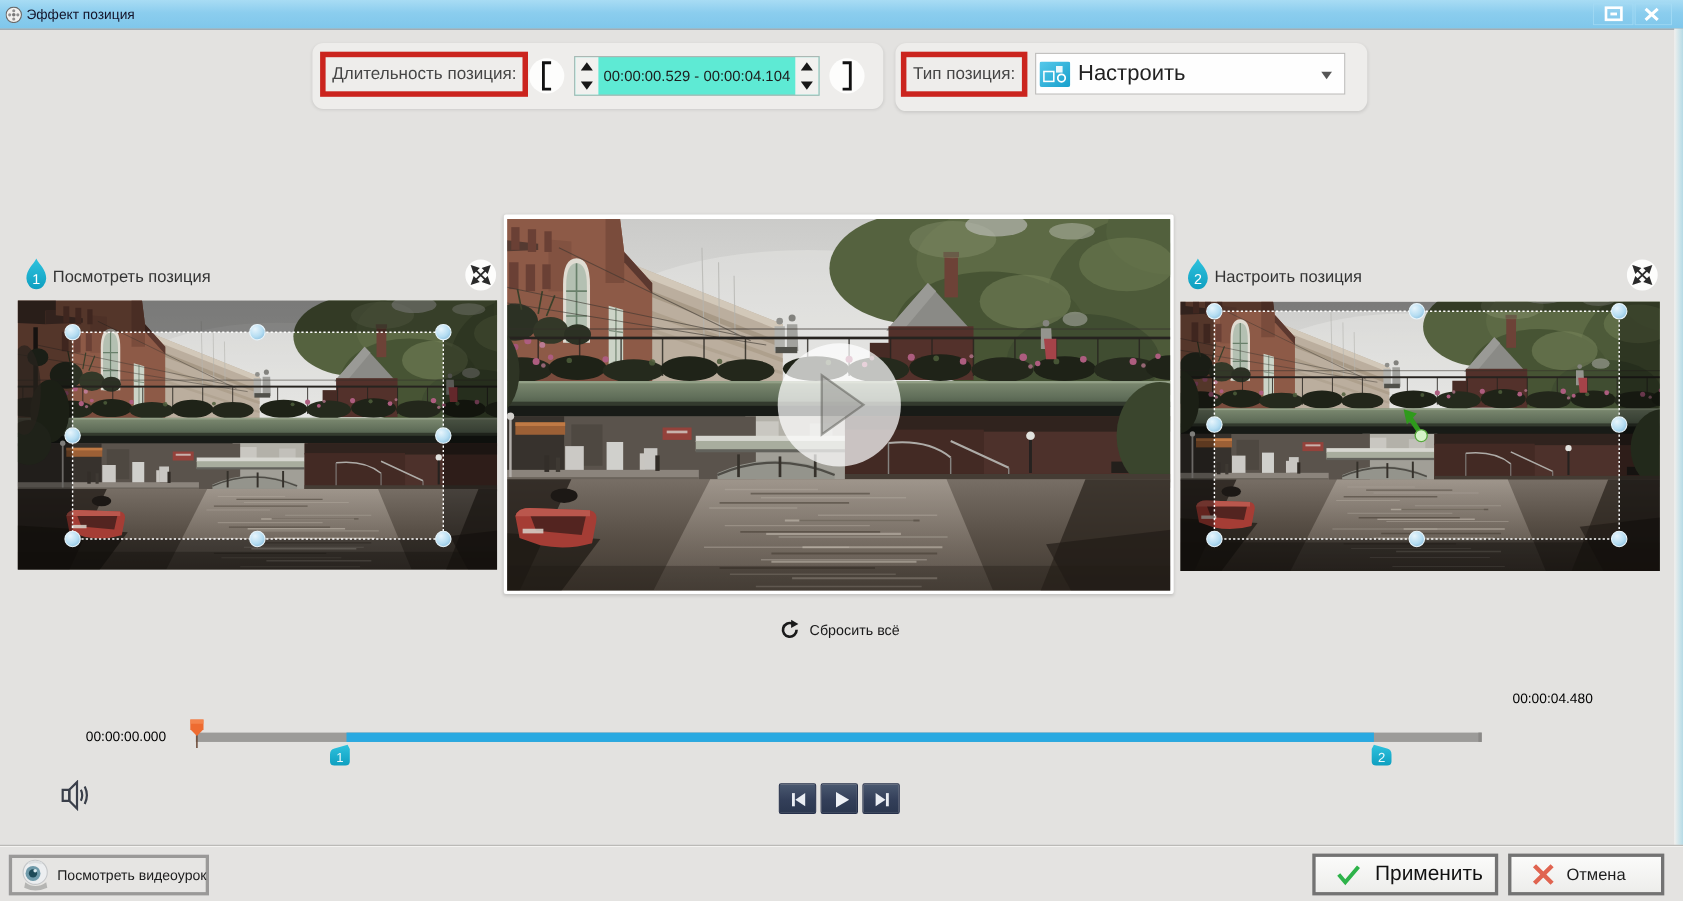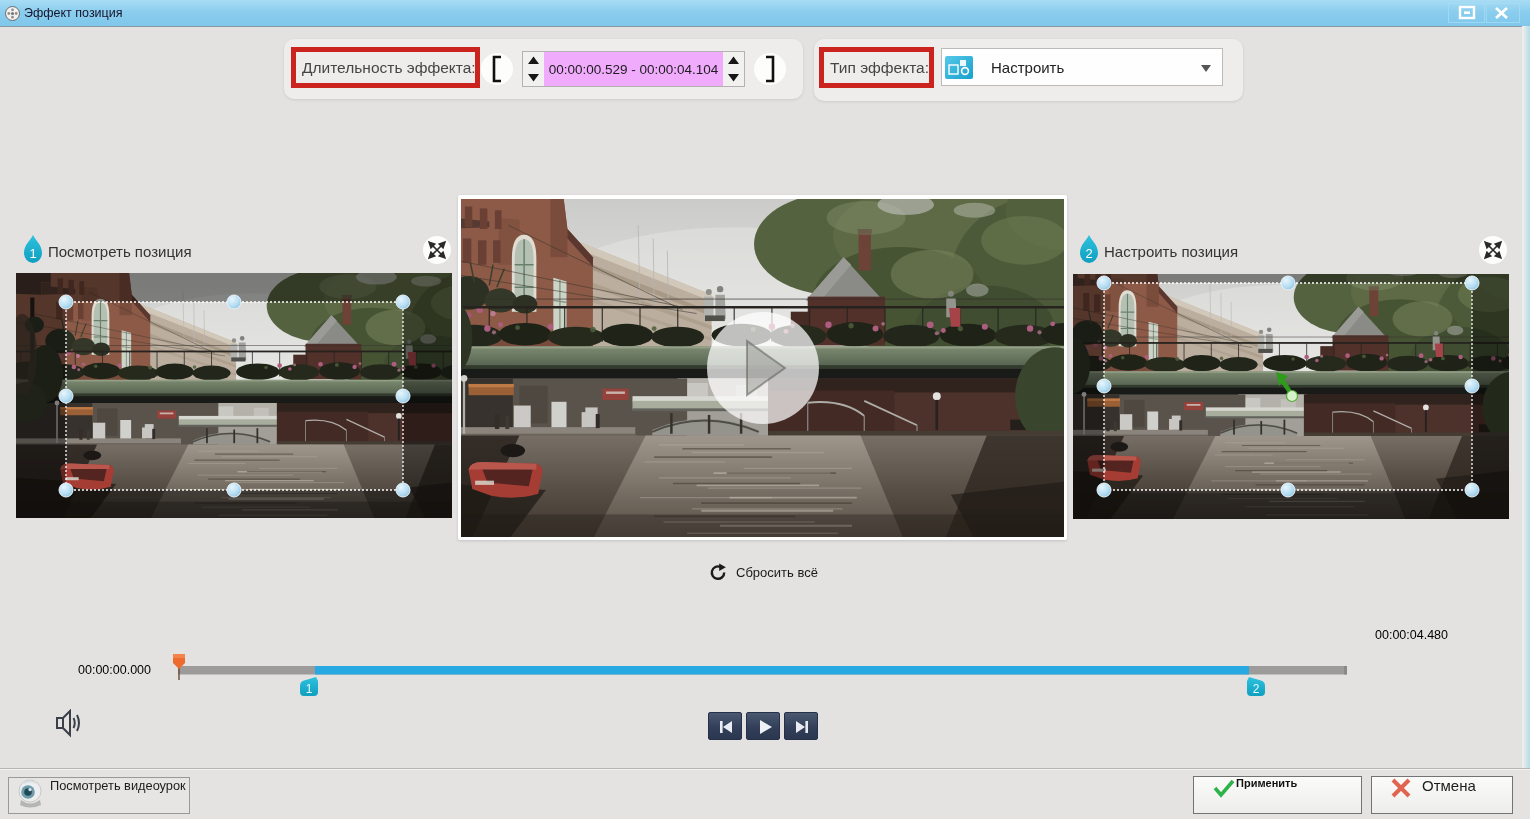--- a/index.html
+++ b/index.html
@@ -2,34 +2,34 @@
 <html><head><meta charset="utf-8">
 <style>
 html,body{margin:0;padding:0}
 body{width:1530px;height:819px;overflow:hidden;background:#e3e2e0;font-family:"Liberation Sans",sans-serif;position:relative}
 .abs{position:absolute}
 #titlebar{left:0;top:0;width:1530px;height:26px;background:linear-gradient(#a8dcf4,#8bcdee 45%,#7fc7eb);border-bottom:1px solid #8798a2}
 #titletext{left:24px;top:6px;font-size:12.5px;color:#14142a}
 .pill{background:#eeedeb;border-radius:10px;box-shadow:0 1px 3px rgba(0,0,0,.10)}
 .redbox{border:5px solid #cb241e;display:flex;align-items:center;box-sizing:border-box}
 .redbox span{font-size:15.5px;color:#454545;white-space:nowrap}
-#timefield{left:522px;top:51px;width:223px;height:36px;background:#f0abfc;border:1px solid #b3b2b0;box-sizing:border-box;display:flex}
+#timefield{left:522px;top:51px;width:223px;height:36px;background:#5eead4;border:1px solid #b3b2b0;box-sizing:border-box;display:flex}
 .spincol{width:21px;height:100%;background:#f1f1ef;position:relative}
 #timetext{flex:1;display:flex;align-items:center;justify-content:center;font-size:13.5px;color:#1d1d1d;white-space:nowrap}
 .roundbtn{width:32px;height:32px;border-radius:50%;background:#fdfdfc;display:flex;align-items:center;justify-content:center}
 #dropdown{left:941px;top:48px;width:282px;height:38px;background:#fefefe;border:1px solid #bcbbb9;box-sizing:border-box;display:flex;align-items:center}
-#ddtext{font-size:15px;color:#222;margin-left:18px;white-space:nowrap}
+#ddtext{font-size:20px;color:#222;margin-left:7px;white-space:nowrap}
 .thumbhdr{font-size:15px;color:#333}
 #centerpanel{left:458px;top:195px;width:609px;height:345px;background:#fff;border-radius:2px;box-shadow:0 1px 3px rgba(0,0,0,.14)}
 .photo{overflow:hidden}
 .photo>svg:first-child{filter:blur(0.65px) saturate(0.96)}
 .tlabel{font-size:12.5px;color:#000000}
 .navbtn{width:34px;height:28px;background:linear-gradient(#4a5870,#333f59 55%,#2b374f);border:1px solid #26304a;border-radius:2px;box-sizing:border-box;position:absolute;top:0}
 #bottombar{left:0;top:768px;width:1530px;height:51px;background:#e4e3e1;border-top:1px solid #bab9b7}
-.botbtn{position:absolute;box-sizing:border-box;border:1px solid #737373;background:linear-gradient(#fbfbfa,#ededeb);display:flex;align-items:flex-start}
+.botbtn{position:absolute;box-sizing:border-box;border:3px solid #737373;background:linear-gradient(#fbfbfa,#ededeb);display:flex;align-items:center}
 #rightedge{left:1522px;top:26px;width:8px;height:793px;background:linear-gradient(90deg,#f1f0ee,#b5dbe6)}
 </style></head>
 <body>
 
 <svg width="0" height="0" style="position:absolute">
 <defs>
 <linearGradient id="skyg" x1="0" y1="0" x2="0" y2="1">
 <stop offset="0" stop-color="#cbcbc9"></stop>
         <stop offset=".35" stop-color="#d9d9d7"></stop>
         <stop offset=".75" stop-color="#e5e5e3"></stop>
@@ -295,21 +295,21 @@
 <rect x="38.5" y="0.5" width="33" height="19" fill="none" stroke="#a5dcf5" stroke-width="1" opacity=".8"></rect>
 <rect x="12" y="4" width="14" height="11" fill="none" stroke="#ffffff" stroke-width="2.4"></rect>
 <rect x="16" y="8.4" width="6" height="2.6" fill="#fff"></rect>
 <path d="M48,5 L59,15 M59,5 L48,15" stroke="#ffffff" stroke-width="2.8"></path>
 </svg>
 <div id="rightedge" class="abs"></div>
 
 <div class="pill abs" style="left:284px;top:39px;width:519px;height:60px"></div>
 <div class="pill abs" style="left:814px;top:39px;width:429px;height:62px"></div>
 <div class="redbox abs" style="left:291px;top:47px;width:189px;height:41px">
-    <span style="margin-left:6px">Длительность эффекта:</span>
+    <span style="margin-left:6px">Длительность позиция:</span>
   </div>
 <div class="roundbtn abs" style="left:481px;top:53px">
 <svg width="14" height="28">
       <path d="M11,2 H4 V26 H11" stroke="#111" stroke-width="2.6" fill="none"></path>
     </svg>
 </div>
 <div id="timefield" class="abs">
 <div class="spincol"><svg width="21" height="34">
 <path d="M10.5,4.5 L16,12 H5 Z" fill="#161616"></path>
         <path d="M10.5,29.5 L5,22 H16 Z" fill="#161616"></path>
@@ -319,21 +319,21 @@
 <path d="M10.5,4.5 L16,12 H5 Z" fill="#161616"></path>
         <path d="M10.5,29.5 L5,22 H16 Z" fill="#161616"></path>
       </svg></div>
 </div>
 <div class="roundbtn abs" style="left:754px;top:53px">
 <svg width="14" height="28">
       <path d="M3,2 H10 V26 H3" stroke="#111" stroke-width="2.6" fill="none"></path>
     </svg>
 </div>
 <div class="redbox abs" style="left:819px;top:47px;width:115px;height:41px">
-    <span style="margin-left:6px">Тип эффекта:</span>
+    <span style="margin-left:6px">Тип позиция:</span>
   </div>
 <div id="dropdown" class="abs">
 <svg width="28" height="23" style="margin-left:3px">
 <rect x="0" y="0" width="28" height="23" rx="2" fill="url(#cyicon)"></rect>
 <rect x="4" y="9" width="9" height="9" fill="none" stroke="#fff" stroke-width="1.4"></rect>
 <rect x="15" y="4" width="6" height="6" fill="#ffffff" opacity=".9"></rect>
 <circle cx="20" cy="15" r="3.4" fill="none" stroke="#fff" stroke-width="1.6"></circle>
 </svg>
 <span id="ddtext">Настроить</span>
 <svg width="10" height="8" style="position:absolute;right:11px;top:16px">
@@ -487,20 +487,20 @@
 <circle cx="11" cy="14" r="3.8" fill="#1e4a58"></circle>
 <circle cx="13" cy="11.6" r="1.6" fill="#d8e8ee"></circle>
 <path d="M7,5 Q13,2 19,5" stroke="#dde0e2" stroke-width="2" fill="none"></path>
 </svg>
 <span style="font-size:12.8px;color:#1c1c1c;margin-left:6px;white-space:nowrap">Посмотреть видеоурок</span>
 </div>
 <div class="botbtn" style="left:1193px;top:776px;width:169px;height:38px">
 <svg width="24" height="22" style="margin-left:18px">
       <path d="M3,11 L9,18 L21,4" stroke="#2eb34a" stroke-width="3.6" fill="none"></path>
     </svg>
-<span style="font-size:11px;font-weight:bold;color:#111;">Применить</span>
+<span style="font-size:19px;font-weight:normal;color:#111;margin-left:12px">Применить</span>
 </div>
 <div class="botbtn" style="left:1371px;top:776px;width:142px;height:38px">
 <svg width="22" height="22" style="margin-left:18px">
       <path d="M3,3 L19,19 M19,3 L3,19" stroke="#e06450" stroke-width="4" fill="none"></path>
     </svg>
 <span style="font-size:15px;color:#1c1c1c;margin-left:10px">Отмена</span>
 </div>
 
 </body></html>

